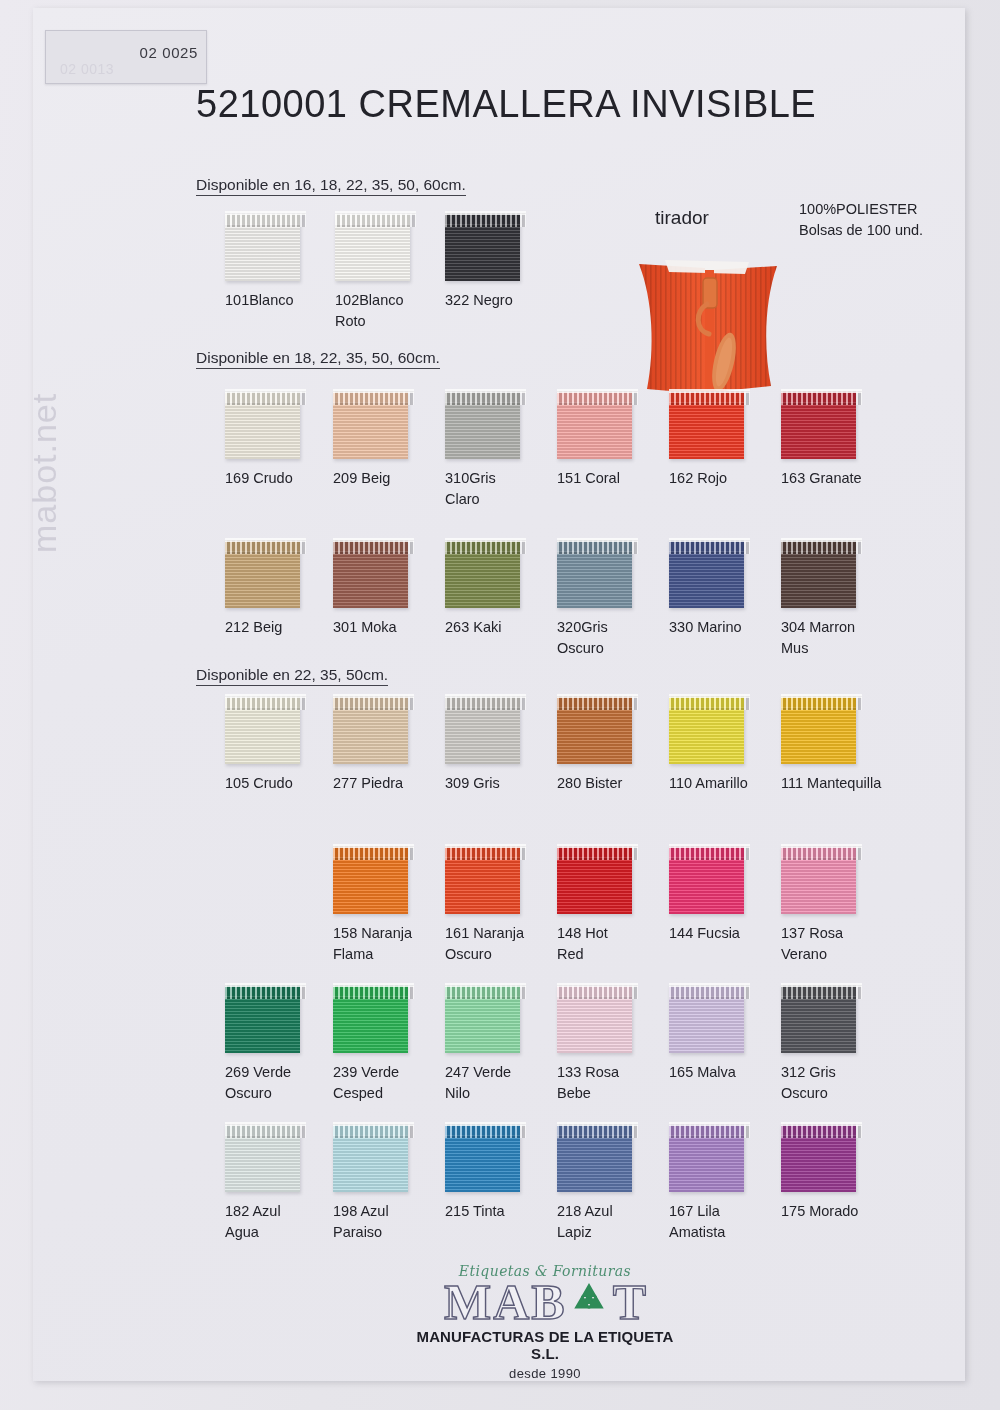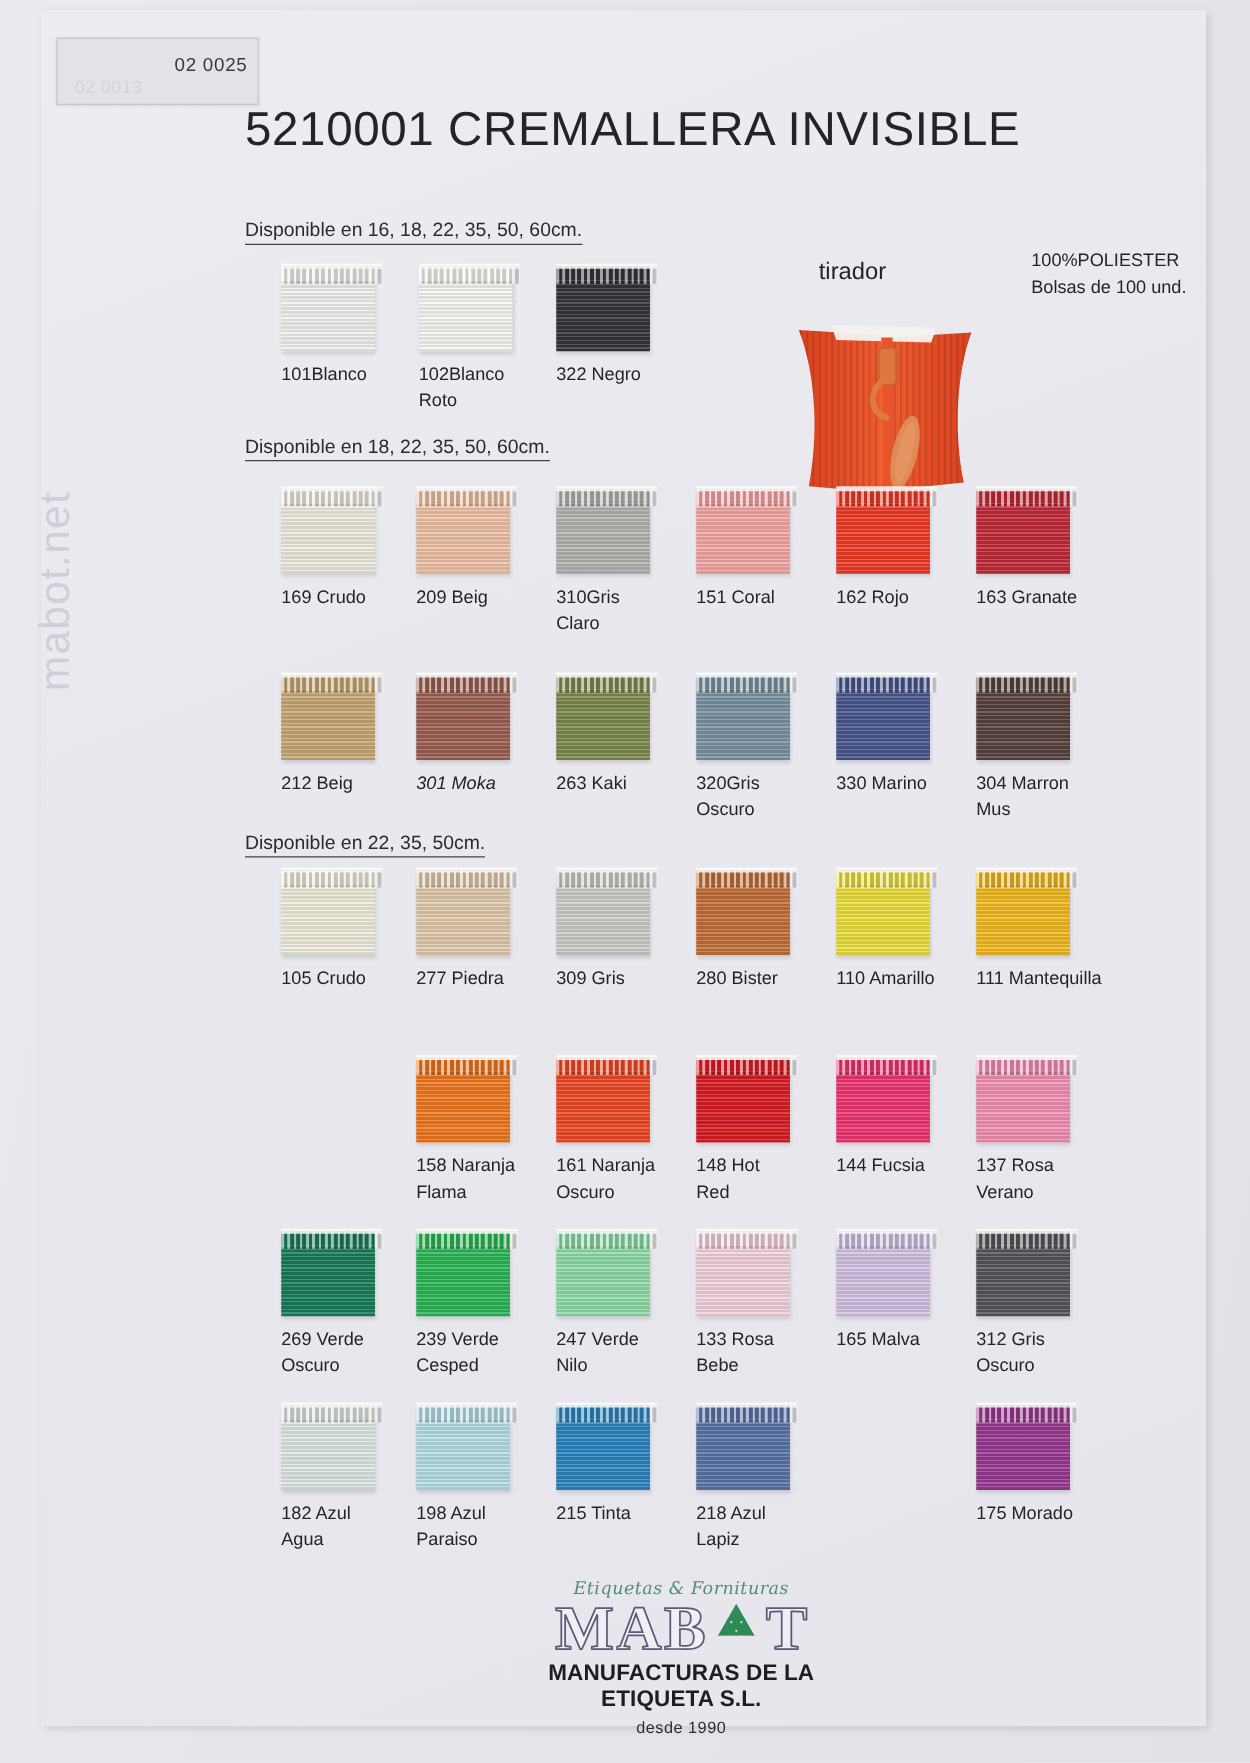--- a/index.html
+++ b/index.html
@@ -69,21 +69,21 @@
   #avail-1{top:168px;}
   #avail-2{top:341px;}
   #avail-3{top:658px;}
 
   
   #tirador-label{
     position:absolute;left:622px;top:199px;
     font-size:19px;color:#23232a;
   }
   #spec{
-    position:absolute;left:792px;top:191px;
+    position:absolute;left:766px;top:191px;
     font-size:14.5px;color:#23232a;line-height:1.45;
   }
 
   
   #zipper-photo{
     position:absolute;left:592px;top:226px;width:166px;height:172px;
   }
 
   
   .row{position:absolute;left:152px;width:740px;height:120px;}
@@ -133,21 +133,21 @@
     display:flex;align-items:center;justify-content:center;gap:2px;
   }
   #logo .word .ltr{
     font-family:"Liberation Serif",serif;
     font-size:50px;line-height:50px;font-weight:700;
     color:#f0eff4;
     -webkit-text-stroke:1.4px #5b5b77;
     text-shadow:0 0 0 #5b5b77;
   }
   #logo .sub{
-    font-size:18px;font-weight:700;color:#1d1d26;letter-spacing:.1px;
+    font-size:15px;font-weight:700;color:#1d1d26;letter-spacing:.1px;
     margin-top:1px;
   }
   #logo .since{
     font-size:13px;color:#2d2d36;margin-top:4px;letter-spacing:.4px;
   }
   .recycle{display:inline-block;vertical-align:middle;}
 </style>
 </head>
 <body>
 
@@ -283,21 +283,21 @@
         </div>
         <div class="row" style="top: 532px;">
           <div class="cell" style="left: 40px;">
             <div class="swatch" style="background: rgb(201, 168, 120);">
               <div class="body"></div>
               <div class="teeth"></div>
               <div class="tape"></div>
             </div>
             <div class="cap">212 Beig</div>
           </div>
-          <div class="cell" style="left: 148px; font-style: italic;">
+          <div class="cell" style="left: 148px;">
             <div class="swatch" style="background: rgb(156, 96, 82);">
               <div class="body"></div>
               <div class="teeth"></div>
               <div class="tape"></div>
             </div>
             <div class="cap">301 Moka</div>
           </div>
           <div class="cell" style="left: 260px;">
             <div class="swatch" style="background: rgb(126, 139, 78);">
               <div class="body"></div>
@@ -498,20 +498,28 @@
             </div>
             <div class="cap">215 Tinta</div>
           </div>
           <div class="cell" style="left: 372px;">
             <div class="swatch" style="background: rgb(91, 116, 168);">
               <div class="body"></div>
               <div class="teeth"></div>
               <div class="tape"></div>
             </div>
             <div class="cap">218 Azul<br>Lapiz</div>
+          </div>
+          <div class="cell" style="left: 484px;">
+            <div class="swatch" style="background: rgb(169, 132, 201);">
+              <div class="body"></div>
+              <div class="teeth"></div>
+              <div class="tape"></div>
+            </div>
+            <div class="cap">167 Lila<br>Amatista</div>
           </div>
           <div class="cell" style="left: 596px;">
             <div class="swatch" style="background: rgb(153, 58, 145);">
               <div class="body"></div>
               <div class="teeth"></div>
               <div class="tape"></div>
             </div>
             <div class="cap">175 Morado</div>
           </div>
         </div>

